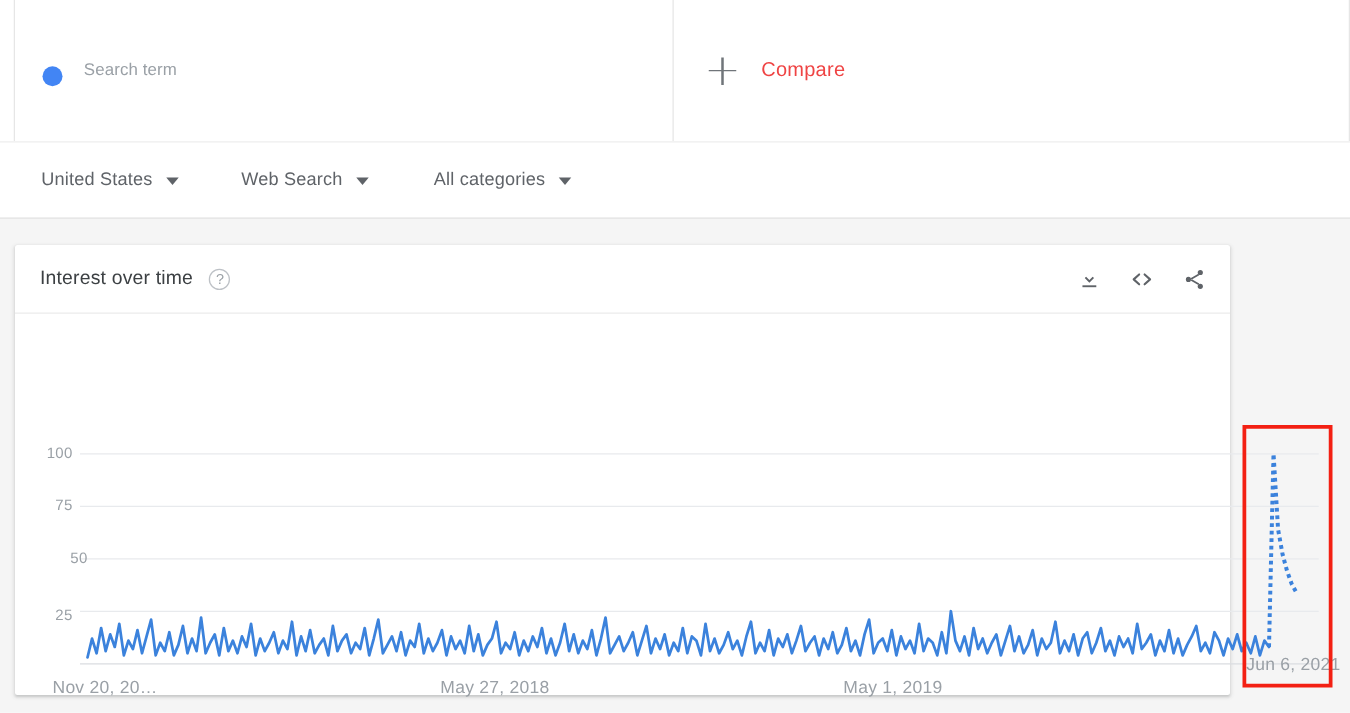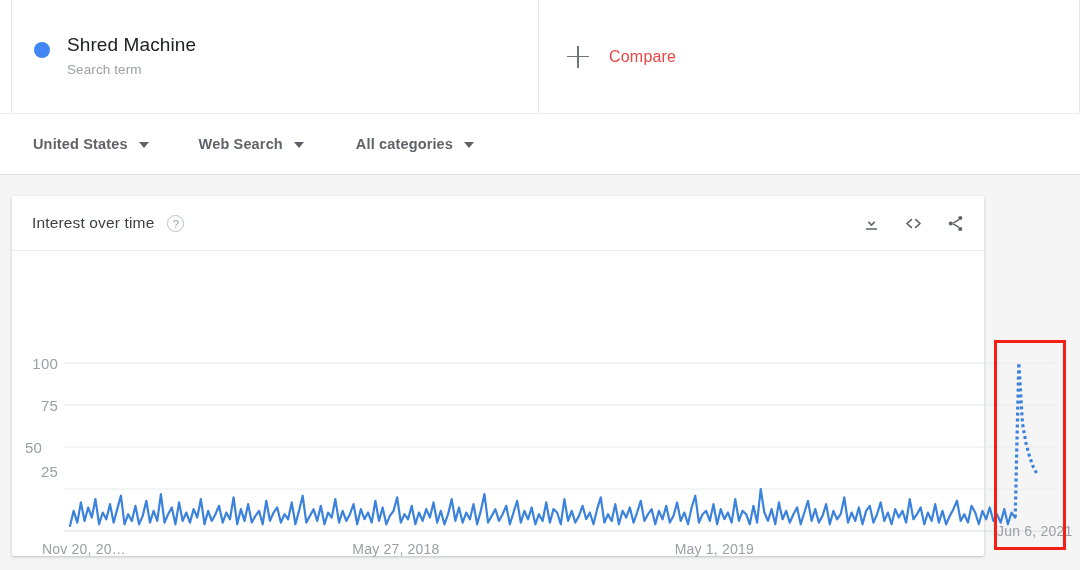--- a/index.html
+++ b/index.html
@@ -116,21 +116,20 @@
   .filter {
     display: flex;
     align-items: center;
     cursor: pointer;
     height: 100%;
   }
   .filter-label {
     font-size: 14.5px;
     color: #5f6368;
     letter-spacing: .15px;
-    font-weight: bold;
   }
   .caret {
     width: 0; height: 0;
     border-left: 5px solid transparent;
     border-right: 5px solid transparent;
     border-top: 6px solid #5f6368;
     margin-left: 11px;
     margin-top: 2px;
   }
   #f0 { margin-left: 33px; }
@@ -195,21 +194,21 @@
 
   
   .chart-wrap {
     position: relative;
     width: 100%;
     height: 305px;
   }
   .chart-svg { position: absolute; left: 0; top: 0; }
   .ylab {
     position: absolute;
-    font-size: 15px;
+    font-size: 12px;
     color: #9aa0a6;
     text-align: right;
     width: 30px;
     letter-spacing: .2px;
   }
   .xlab {
     position: absolute;
     font-size: 14px;
     color: #9aa0a6;
     letter-spacing: .2px;
@@ -225,21 +224,20 @@
 </head>
 <body>
 
 <div id="app">
 
   <div class="term-bar">
     <div class="term-cell">
       <div class="term-inner">
         <div class="term-dot"></div>
         <div class="term-texts">
-          <div class="term-title">Shred Machine</div>
           <div class="term-sub">Search term</div>
         </div>
       </div>
     </div>
     <div class="compare-cell">
       <div class="plus-icon"></div>
       <div class="compare-label">Compare</div>
     </div>
   </div>
 
@@ -292,22 +290,22 @@
       <svg class="chart-svg" id="chart" width="1057" height="305">
           <line x1="52" x2="1043" y1="238" y2="238" stroke="#e8eaed" stroke-width="1"></line>
           <line x1="52" x2="1043" y1="196" y2="196" stroke="#e8eaed" stroke-width="1"></line>
           <line x1="52" x2="1043" y1="154" y2="154" stroke="#e8eaed" stroke-width="1"></line>
           <line x1="52" x2="1043" y1="112" y2="112" stroke="#e8eaed" stroke-width="1"></line>
           <line x1="52" x2="1043" y1="280" y2="280" stroke="#dadce0" stroke-width="1"></line>
           <path d="M58.00 274.96 L61.64 259.84 L65.27 271.60 L68.91 251.44 L72.54 269.92 L76.18 256.48 L79.81 266.56 L83.45 248.08 L87.08 273.28 L90.72 261.52 L94.35 268.24 L97.99 253.12 L101.62 271.60 L105.26 258.16 L108.89 244.72 L112.53 273.28 L116.17 263.20 L119.80 269.92 L123.44 254.80 L127.07 273.28 L130.71 264.88 L134.34 249.76 L137.98 271.60 L141.61 259.84 L145.25 269.92 L148.88 243.04 L152.52 271.60 L156.15 263.20 L159.79 256.48 L163.42 273.28 L167.06 251.44 L170.70 269.92 L174.33 261.52 L177.97 271.60 L181.60 258.16 L185.24 266.56 L188.87 248.08 L192.51 273.28 L196.14 259.84 L199.78 269.92 L203.41 263.20 L207.05 254.80 L210.68 271.60 L214.32 261.52 L217.95 268.24 L221.59 246.40 L225.23 273.28 L228.86 258.16 L232.50 269.92 L236.13 253.12 L239.77 271.60 L243.40 264.88 L247.04 259.84 L250.67 273.28 L254.31 249.76 L257.94 269.92 L261.58 261.52 L265.21 256.48 L268.85 271.60 L272.48 263.20 L276.12 268.24 L279.76 251.44 L283.39 273.28 L287.03 259.84 L290.66 244.72 L294.30 271.60 L297.93 264.88 L301.57 258.16 L305.20 269.92 L308.84 254.80 L312.47 273.28 L316.11 261.52 L319.74 266.56 L323.38 248.08 L327.02 271.60 L330.65 259.84 L334.29 269.92 L337.92 263.20 L341.56 253.12 L345.19 273.28 L348.83 258.16 L352.46 268.24 L356.10 261.52 L359.73 271.60 L363.37 249.76 L367.00 269.92 L370.64 256.48 L374.27 273.28 L377.91 264.88 L381.55 259.84 L385.18 246.40 L388.82 271.60 L392.45 263.20 L396.09 268.24 L399.72 254.80 L403.36 273.28 L406.99 261.52 L410.63 269.92 L414.26 258.16 L417.90 266.56 L421.53 251.44 L425.17 271.60 L428.80 259.84 L432.44 273.28 L436.08 263.20 L439.71 248.08 L443.35 269.92 L446.98 256.48 L450.62 271.60 L454.25 261.52 L457.89 268.24 L461.52 253.12 L465.16 273.28 L468.79 259.84 L472.43 243.04 L476.06 271.60 L479.70 264.88 L483.33 258.16 L486.97 269.92 L490.61 263.20 L494.24 254.80 L497.88 273.28 L501.51 261.52 L505.15 249.76 L508.78 271.60 L512.42 259.84 L516.05 268.24 L519.69 256.48 L523.32 273.28 L526.96 263.20 L530.59 269.92 L534.23 251.44 L537.86 271.60 L541.50 258.16 L545.14 261.52 L548.77 273.28 L552.41 248.08 L556.04 269.92 L559.68 259.84 L563.31 271.60 L566.95 264.88 L570.58 254.80 L574.22 268.24 L577.85 261.52 L581.49 273.28 L585.12 258.16 L588.76 246.40 L592.39 271.60 L596.03 263.20 L599.67 269.92 L603.30 253.12 L606.94 273.28 L610.57 259.84 L614.21 266.56 L617.84 256.48 L621.48 271.60 L625.11 261.52 L628.75 249.76 L632.38 269.92 L636.02 263.20 L639.65 258.16 L643.29 273.28 L646.92 259.84 L650.56 268.24 L654.20 254.80 L657.83 271.60 L661.47 264.88 L665.10 251.44 L668.74 269.92 L672.37 261.52 L676.01 273.28 L679.64 256.48 L683.28 244.72 L686.91 271.60 L690.55 263.20 L694.18 259.84 L697.82 269.92 L701.45 253.12 L705.09 273.28 L708.73 258.16 L712.36 268.24 L716.00 261.52 L719.63 271.60 L723.27 248.08 L726.90 269.92 L730.54 259.84 L734.17 263.20 L737.81 273.28 L741.44 254.80 L745.08 271.60 L748.71 238.00 L752.35 261.52 L755.98 269.92 L759.62 258.16 L763.26 273.28 L766.89 251.44 L770.53 268.24 L774.16 259.84 L777.80 271.60 L781.43 263.20 L785.07 256.48 L788.70 273.28 L792.34 261.52 L795.97 249.76 L799.61 269.92 L803.24 258.16 L806.88 271.60 L810.52 264.88 L814.15 253.12 L817.79 273.28 L821.42 259.84 L825.06 268.24 L828.69 263.20 L832.33 246.40 L835.96 271.60 L839.60 261.52 L843.23 269.92 L846.87 256.48 L850.50 273.28 L854.14 259.84 L857.77 254.80 L861.41 271.60 L865.05 263.20 L868.68 251.44 L872.32 269.92 L875.95 261.52 L879.59 273.28 L883.22 258.16 L886.86 266.56 L890.49 259.84 L894.13 271.60 L897.76 248.08 L901.40 268.24 L905.03 263.20 L908.67 256.48 L912.30 273.28 L915.94 261.52 L919.58 269.92 L923.21 253.12 L926.85 271.60 L930.48 259.84 L934.12 273.28 L937.75 264.88 L941.39 258.16 L945.02 249.76 L948.66 269.92 L952.29 263.20 L955.93 271.60 L959.56 254.80 L963.20 261.52 L966.83 273.28 L970.47 259.84 L974.11 268.24 L977.74 256.48 L981.38 269.92 L985.01 263.20 L988.65 271.60 L992.28 258.16 L995.92 273.28 L999.55 261.52 L1003.19 266.56 " fill="none" stroke="#3b82dc" stroke-width="2.2" stroke-linejoin="round" stroke-linecap="round"></path>
           <path d="M1003.19 266.56 L1006.82 112.00 L1010.46 172.48 L1014.09 192.64 L1017.73 206.08 L1021.36 216.16 L1025.00 222.88 " fill="none" stroke="#3b82dc" stroke-width="3.2" stroke-dasharray="3 3" stroke-linecap="butt"></path>
         </svg>
       <div id="ylabels">
-          <div class="ylab" style="left: 16px; top: 212px;">25</div>
-          <div class="ylab" style="left: 0; top: 188px;">50</div>
+          <div class="ylab" style="left: 16px; top: 234px;">25</div>
+          <div class="ylab" style="left: 28px; top: 188px;">50</div>
           <div class="ylab" style="left: 16px; top: 146px;">75</div>
           <div class="ylab" style="left: 16px; top: 104px;">100</div>
         </div>
       <div id="xlabels">
           <div class="xlab" style="left: 30px; top: 290px;">Nov 20, 20…</div>
           <div class="xlab" style="left: 340.301px; top: 290px;">May 27, 2018</div>
           <div class="xlab" style="left: 662.699px; top: 290px;">May 1, 2019</div>
           <div class="xlab" style="left: 985px; top: 272px;">Jun 6, 2021</div>
         </div>
       <div class="redbox" id="redbox" style="left: 981.5px; width: 72.5px; top: 89px; height: 210px; border-color: rgb(243, 32, 19);"></div>

